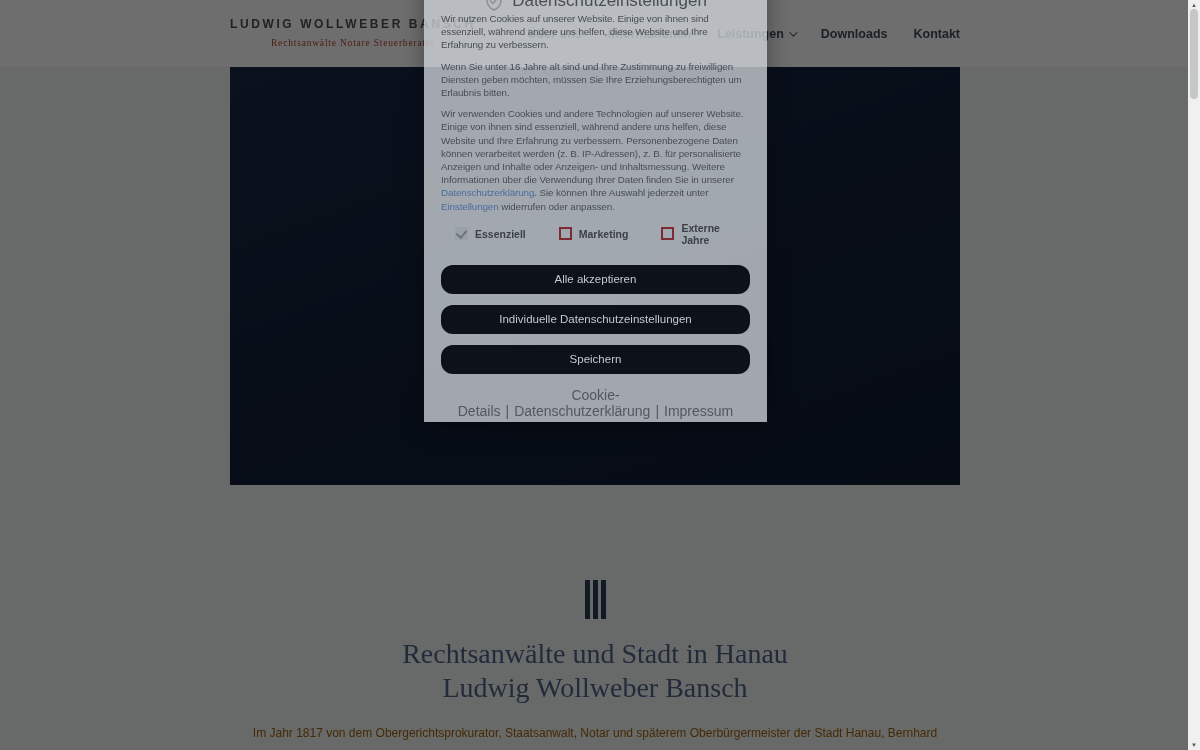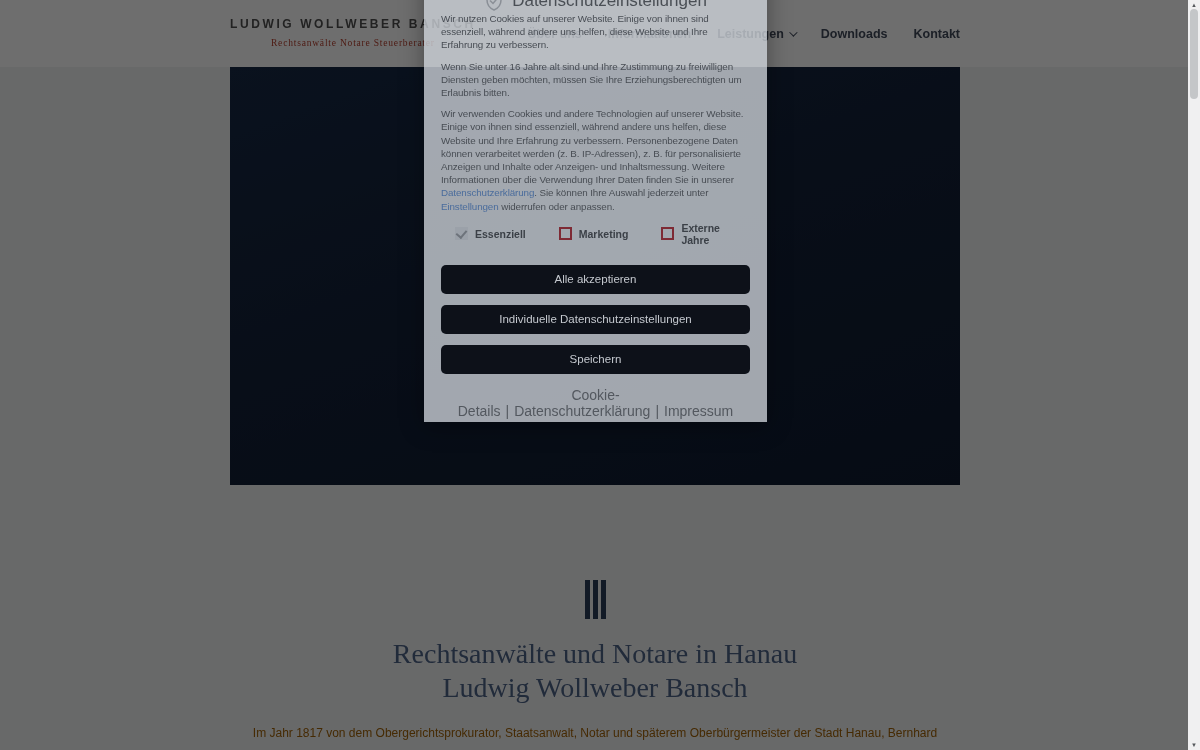--- a/index.html
+++ b/index.html
@@ -42,21 +42,21 @@
   .checkbox-row{display:flex;align-items:center;gap:33px;margin-left:14px;height:14px;}
   .cb-item{display:flex;align-items:center;gap:7px;cursor:pointer;font-weight:bold;}
   .cb-box{width:13px;height:13px;flex:0 0 13px;position:relative;}
   .cb-box.disabled{background:#9ba1a9;}
   .cb-box.disabled::after{content:"";position:absolute;left:3px;top:1px;width:5px;height:8px;
         border-right:2px solid #6d737b;border-bottom:2px solid #6d737b;transform:rotate(40deg);}
   .cb-box.empty{background:transparent;border:2px solid var(--checkbox-red);}
   .cb-label{font-size:10.5px;color:#3b4047;}
   .modal-buttons{margin-top:24px;}
   .modal-btn{display:block;width:100%;height:29px;margin-bottom:11px;background:var(--btn-bg);
-        color:var(--btn-text);font-family:inherit;font-size:11.5px;border:none;border-radius:5px;cursor:pointer;}
+        color:var(--btn-text);font-family:inherit;font-size:11.5px;border:none;border-radius:12px;cursor:pointer;}
   .modal-footer{margin-top:13px;text-align:center;font-size:14px;color:#53585f;}
   .modal-footer .sep{margin:0 5px;color:#53585f;}
   .modal-footer span.flink{cursor:pointer;}
   .shield-icon{flex:0 0 20px;}
 
   
   .scrollbar{position:absolute;right:0;top:0;width:12px;height:750px;background:#f0f0f1;z-index:30;}
   .sb-arrow{position:absolute;left:0;width:12px;height:10px;font-size:6px;line-height:10px;text-align:center;color:#55585c;cursor:pointer;}
   .sb-arrow.up{top:0;} .sb-arrow.down{bottom:0;}
   .sb-thumb{position:absolute;left:2px;top:9px;width:8px;height:90px;background:#c4c6c8;border-radius:5px;cursor:pointer;}
@@ -91,21 +91,21 @@
 
 <div class="page-body">
   <div class="hero"></div>
   <section class="intro-section">
     <div class="bars">
         <span></span>
         <span></span>
         <span></span>
       </div>
     <h1 class="intro-heading">
-      <div>Rechtsanwälte und Notare in Hanau</div>
+      <div>Rechtsanwälte und Stadt in Hanau</div>
       <div>Ludwig Wollweber Bansch</div>
     </h1>
     <p class="intro-paragraph">Im Jahr 1817 von dem Obergerichtsprokurator, Staatsanwalt, Notar und späterem Oberbürgermeister der Stadt Hanau, Bernhard</p>
   </section>
 </div>
 
 <div class="dim-overlay"></div>
 
 <div class="modal">
   <div class="modal-title-row">

